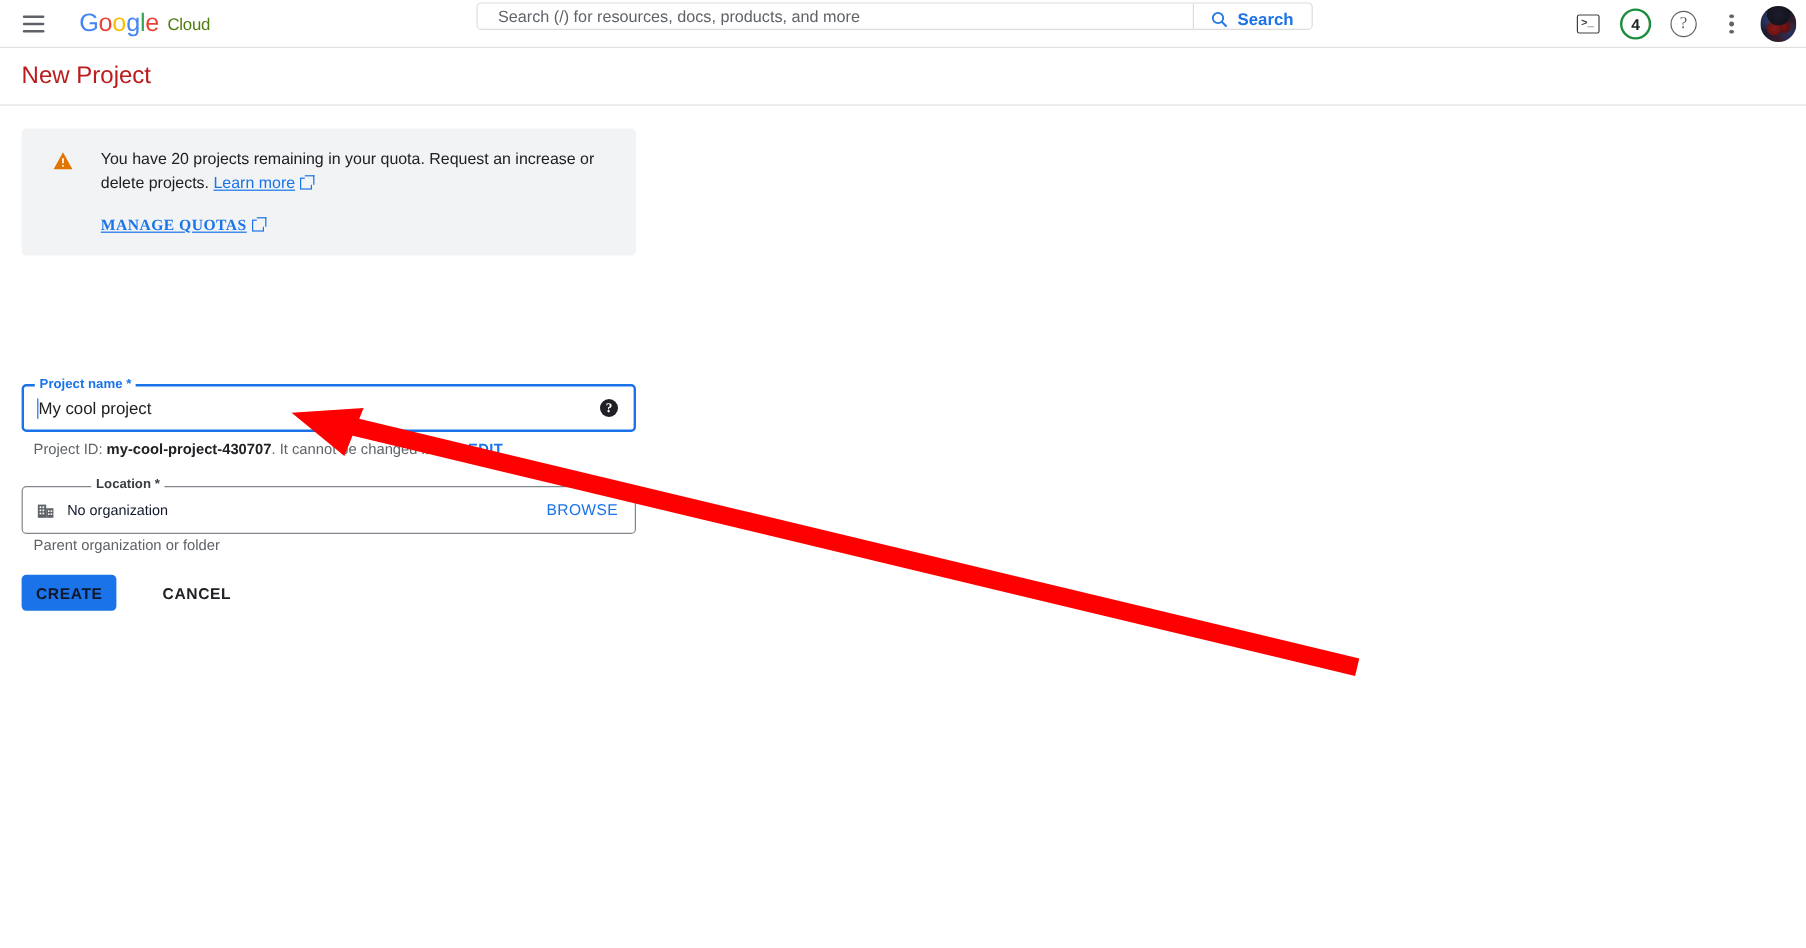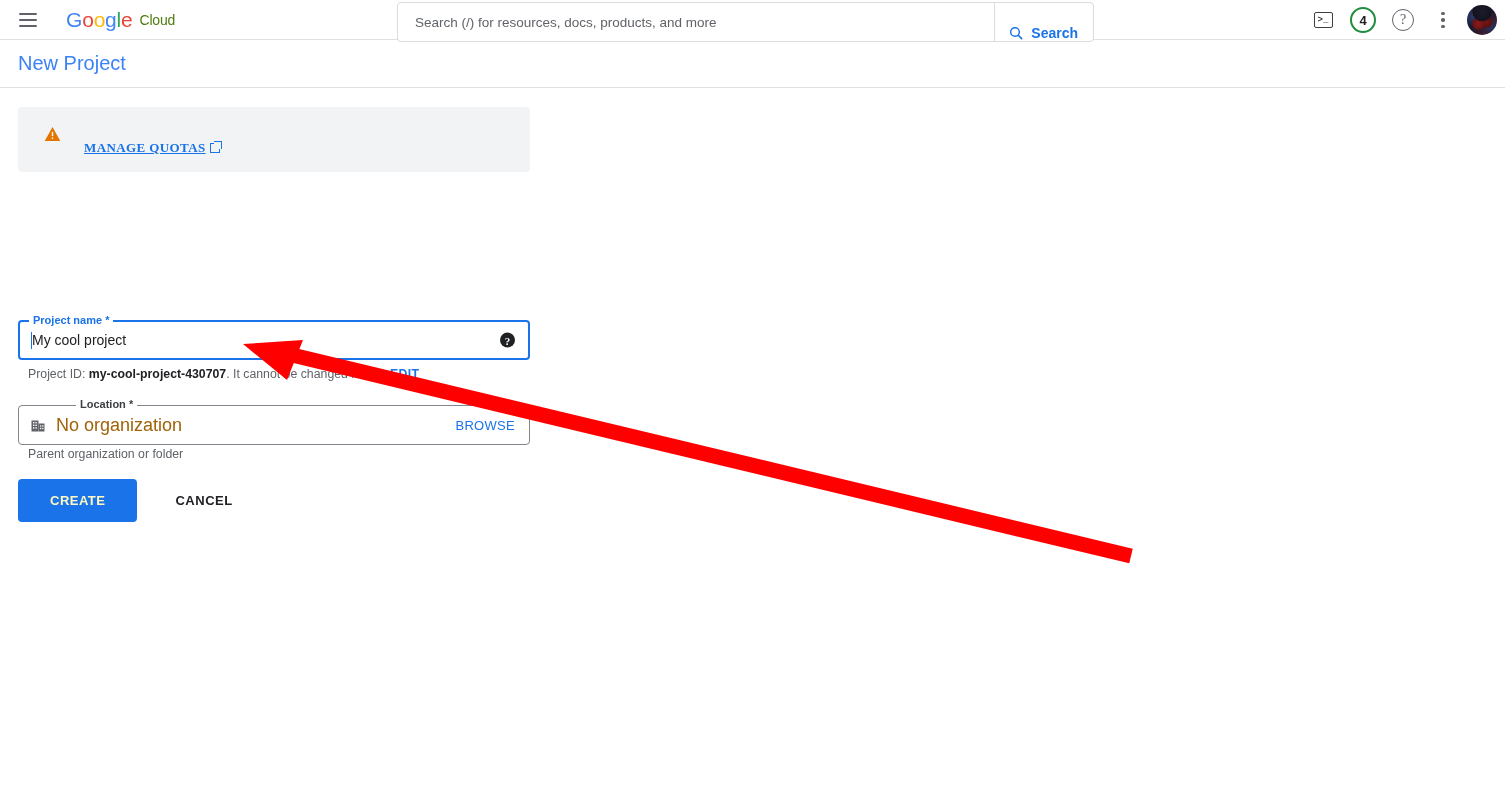--- a/index.html
+++ b/index.html
@@ -47,21 +47,21 @@
   .brand .o1 { color: #EA4335; }
   .brand .o2 { color: #FBBC05; }
   .brand .g2 { color: #4285F4; }
   .brand .l1 { color: #34A853; }
   .brand .e1 { color: #EA4335; }
   .brand .cloud { color: #4d7c0f; margin-left: 7px; font-size: 14px; }
 
   .searchwrap {
     position: absolute;
     left: 397px; top: 2px;
-    width: 697px; height: 40px;
+    width: 697px; height: 23px;
     border: 1px solid #dadce0;
     border-radius: 4px;
     display: flex;
     align-items: center;
     background: #ffffff;
     overflow: hidden;
   }
   .searchwrap input {
     flex: 1;
     border: none;
@@ -151,21 +151,21 @@
     height: 48px;
     width: 1505px;
     border-bottom: 1px solid #e0e0e0;
     display: flex;
     align-items: center;
     background: #fff;
   }
   .pagetitle {
     margin-left: 18px;
     font-size: 20px;
-    color: #3b82f6;
+    color: #b91c1c;
     font-weight: normal;
   }
 
   
   .content { position: relative; padding: 0; }
 
   .alertbox {
     position: absolute;
     left: 18px; top: 19px;
     width: 512px;
@@ -279,22 +279,22 @@
     font-family: "Liberation Serif", serif;
     cursor: pointer;
   }
   .orgico {
     margin-left: 12px;
     width: 14px; height: 14px;
     flex: 0 0 14px;
   }
   .loc-value {
     margin-left: 11px;
-    font-size: 18px;
-    color: #a16207;
+    font-size: 12px;
+    color: #0f172a;
   }
   .browse-btn {
     position: absolute;
     right: 14px; top: 50%;
     transform: translateY(-50%);
     color: #1a73e8;
     font-size: 13px;
     font-weight: normal;
     letter-spacing: 0.3px;
     cursor: pointer;
@@ -319,28 +319,28 @@
 
   
   .btn-row {
     position: absolute;
     left: 18px; top: 391px;
     display: flex;
     align-items: center;
   }
   .btn-create {
     background: #1a73e8;
-    color: #fef9c3;
+    color: #0f172a;
     font-size: 13px;
     font-weight: bold;
     letter-spacing: 0.5px;
     border: none;
     border-radius: 4px;
-    height: 43px;
-    padding: 0 32px;
+    height: 30px;
+    padding: 0 12px;
     cursor: pointer;
     font-family: "Liberation Sans", sans-serif;
   }
   .btn-cancel {
     background: transparent;
     color: #202124;
     font-size: 13px;
     font-weight: bold;
     letter-spacing: 0.5px;
     border: none;
@@ -419,20 +419,24 @@
 
   <div class="alertbox">
     <div class="warn-tri">
       <svg width="17" height="16" viewBox="0 0 24 22">
         <path d="M12 1 L23 21 L1 21 Z" fill="#e37400"></path>
         <rect x="11" y="8" width="2" height="6" fill="#ffffff"></rect>
         <rect x="11" y="16" width="2" height="2" fill="#ffffff"></rect>
       </svg>
     </div>
     <div class="alert-text-col">
+      <div class="alert-msg">
+        <span>You have 20 projects remaining in your quota. Request an increase or delete projects.</span>
+        <span class="inline-link">Learn more</span><span class="ext-ico"></span>
+      </div>
       <div class="manage-quotas">
         <span>MANAGE QUOTAS</span><span class="ext-ico"></span>
       </div>
     </div>
   </div>
 
   <div class="field-outlined field-projname">
     <div class="flabel flabel-focus">Project name *</div>
     <div class="caret"></div>
     <div class="fvalue">My cool project</div>

